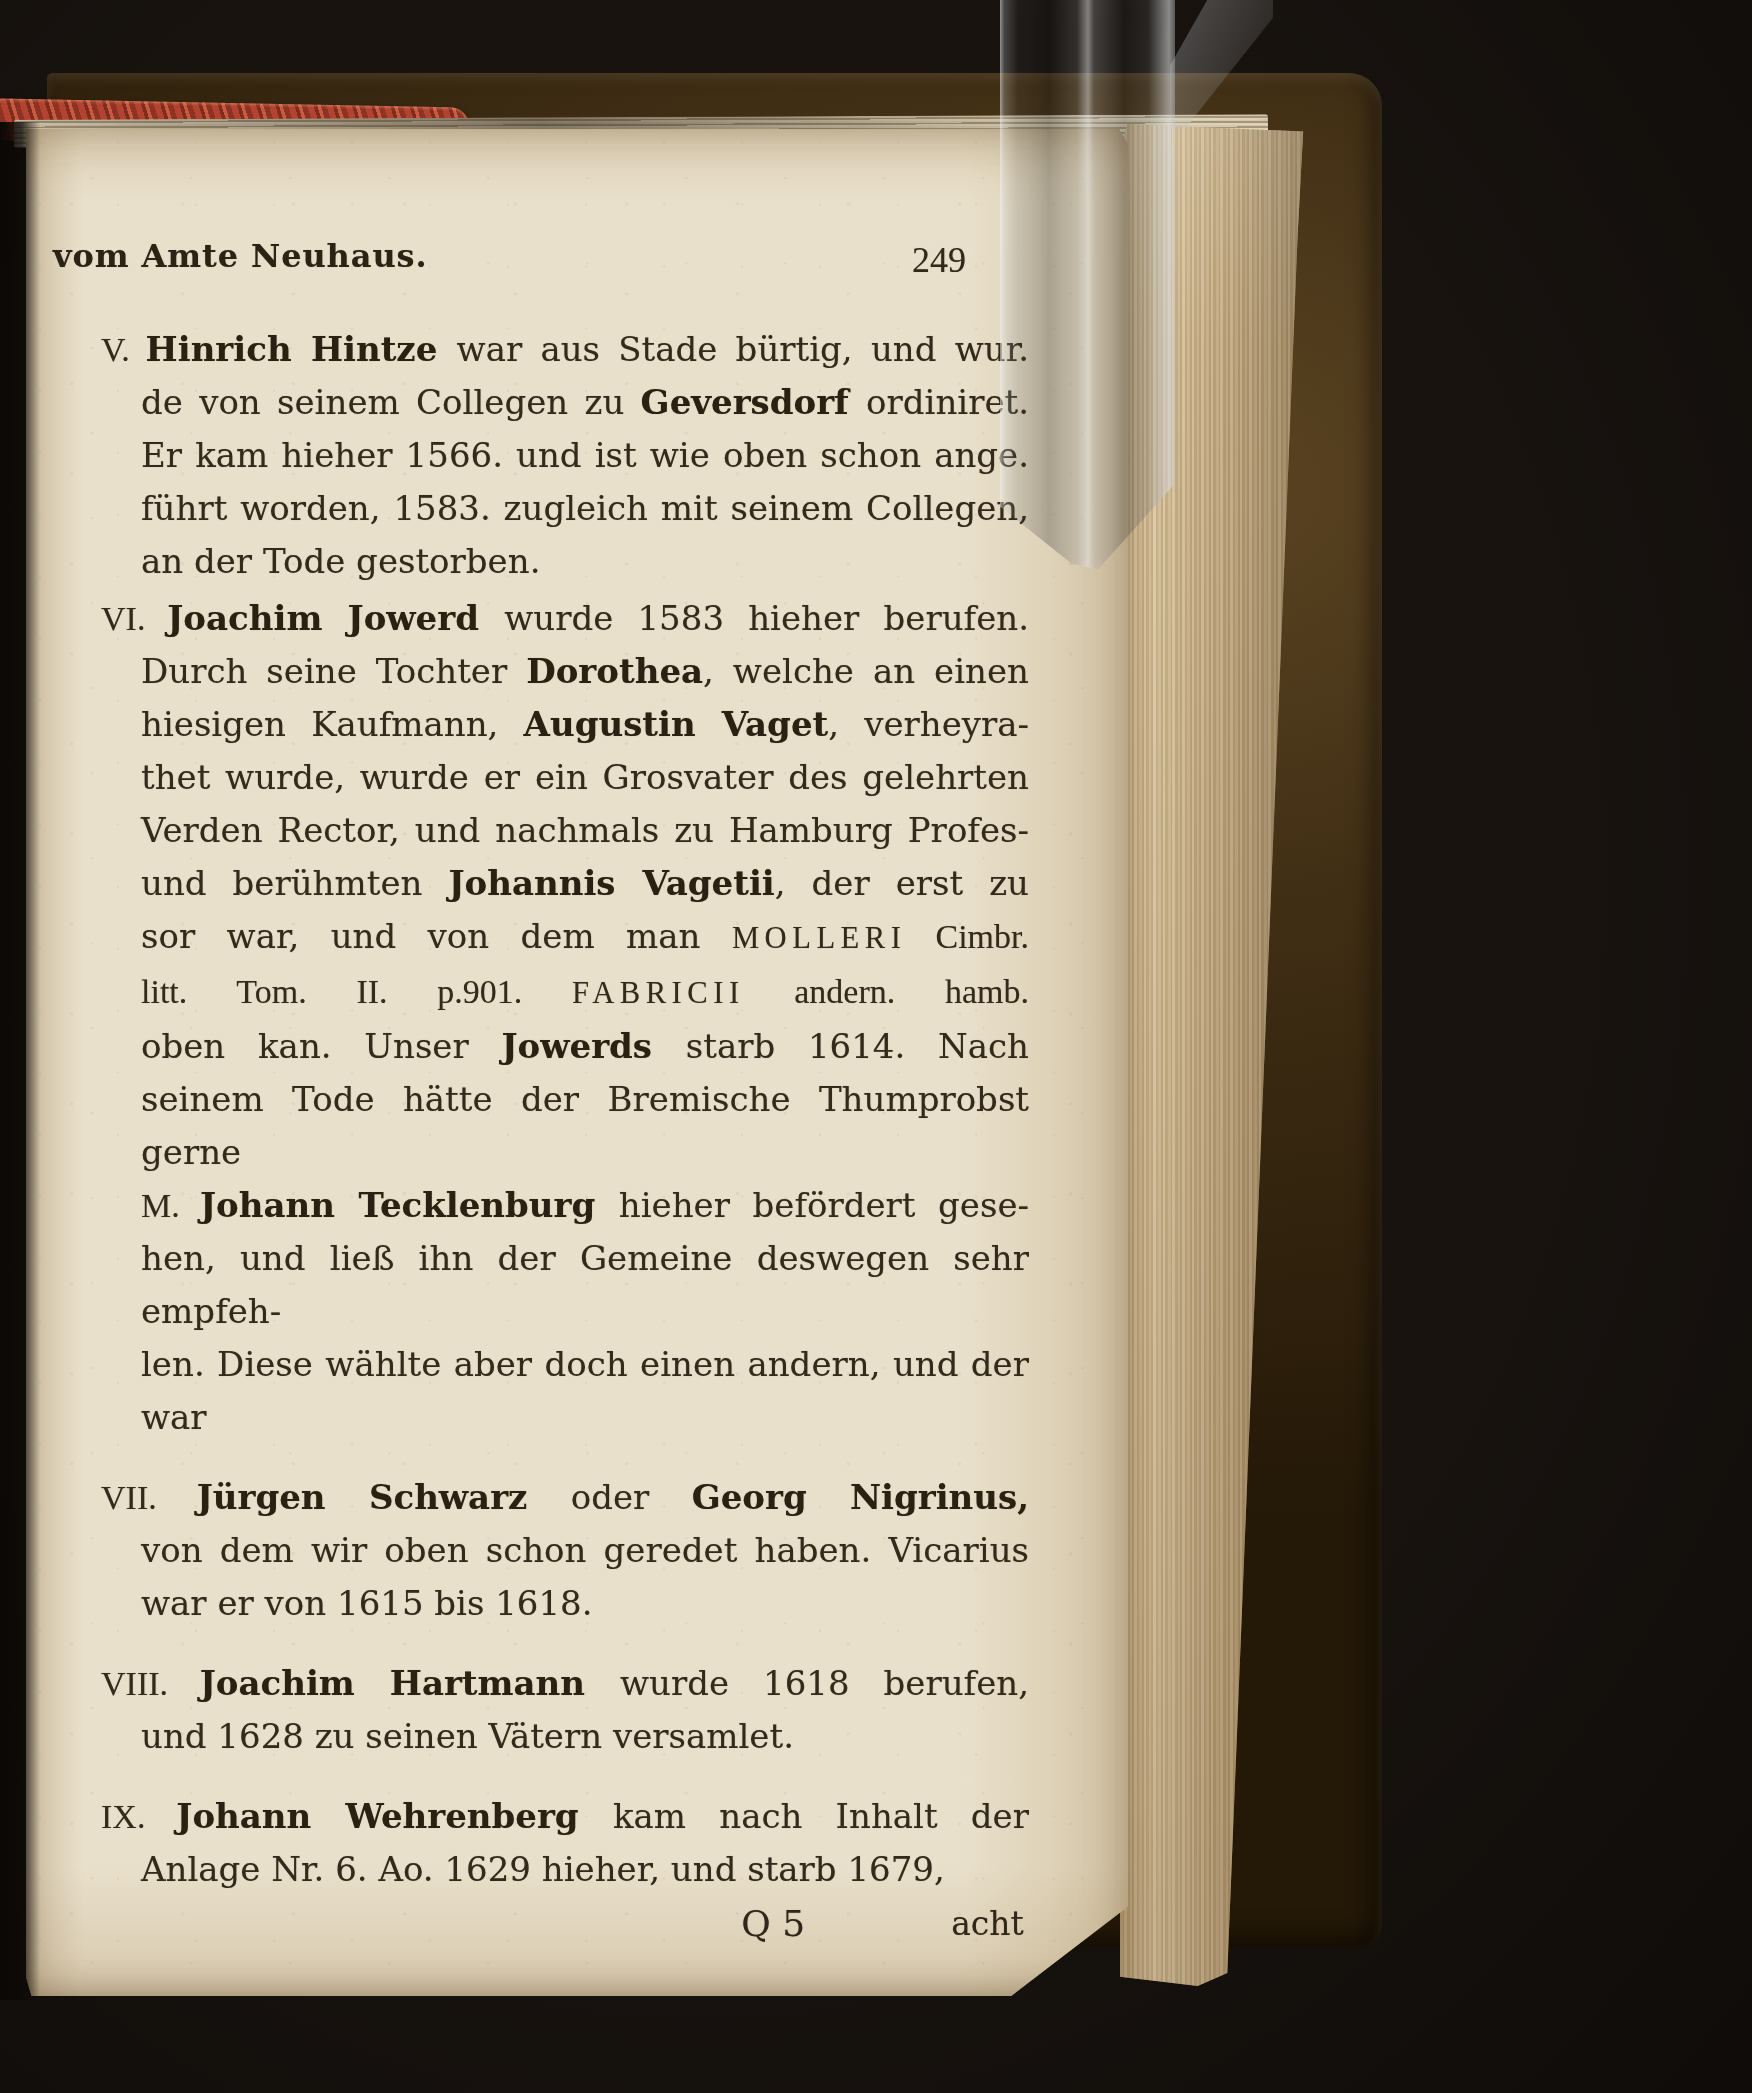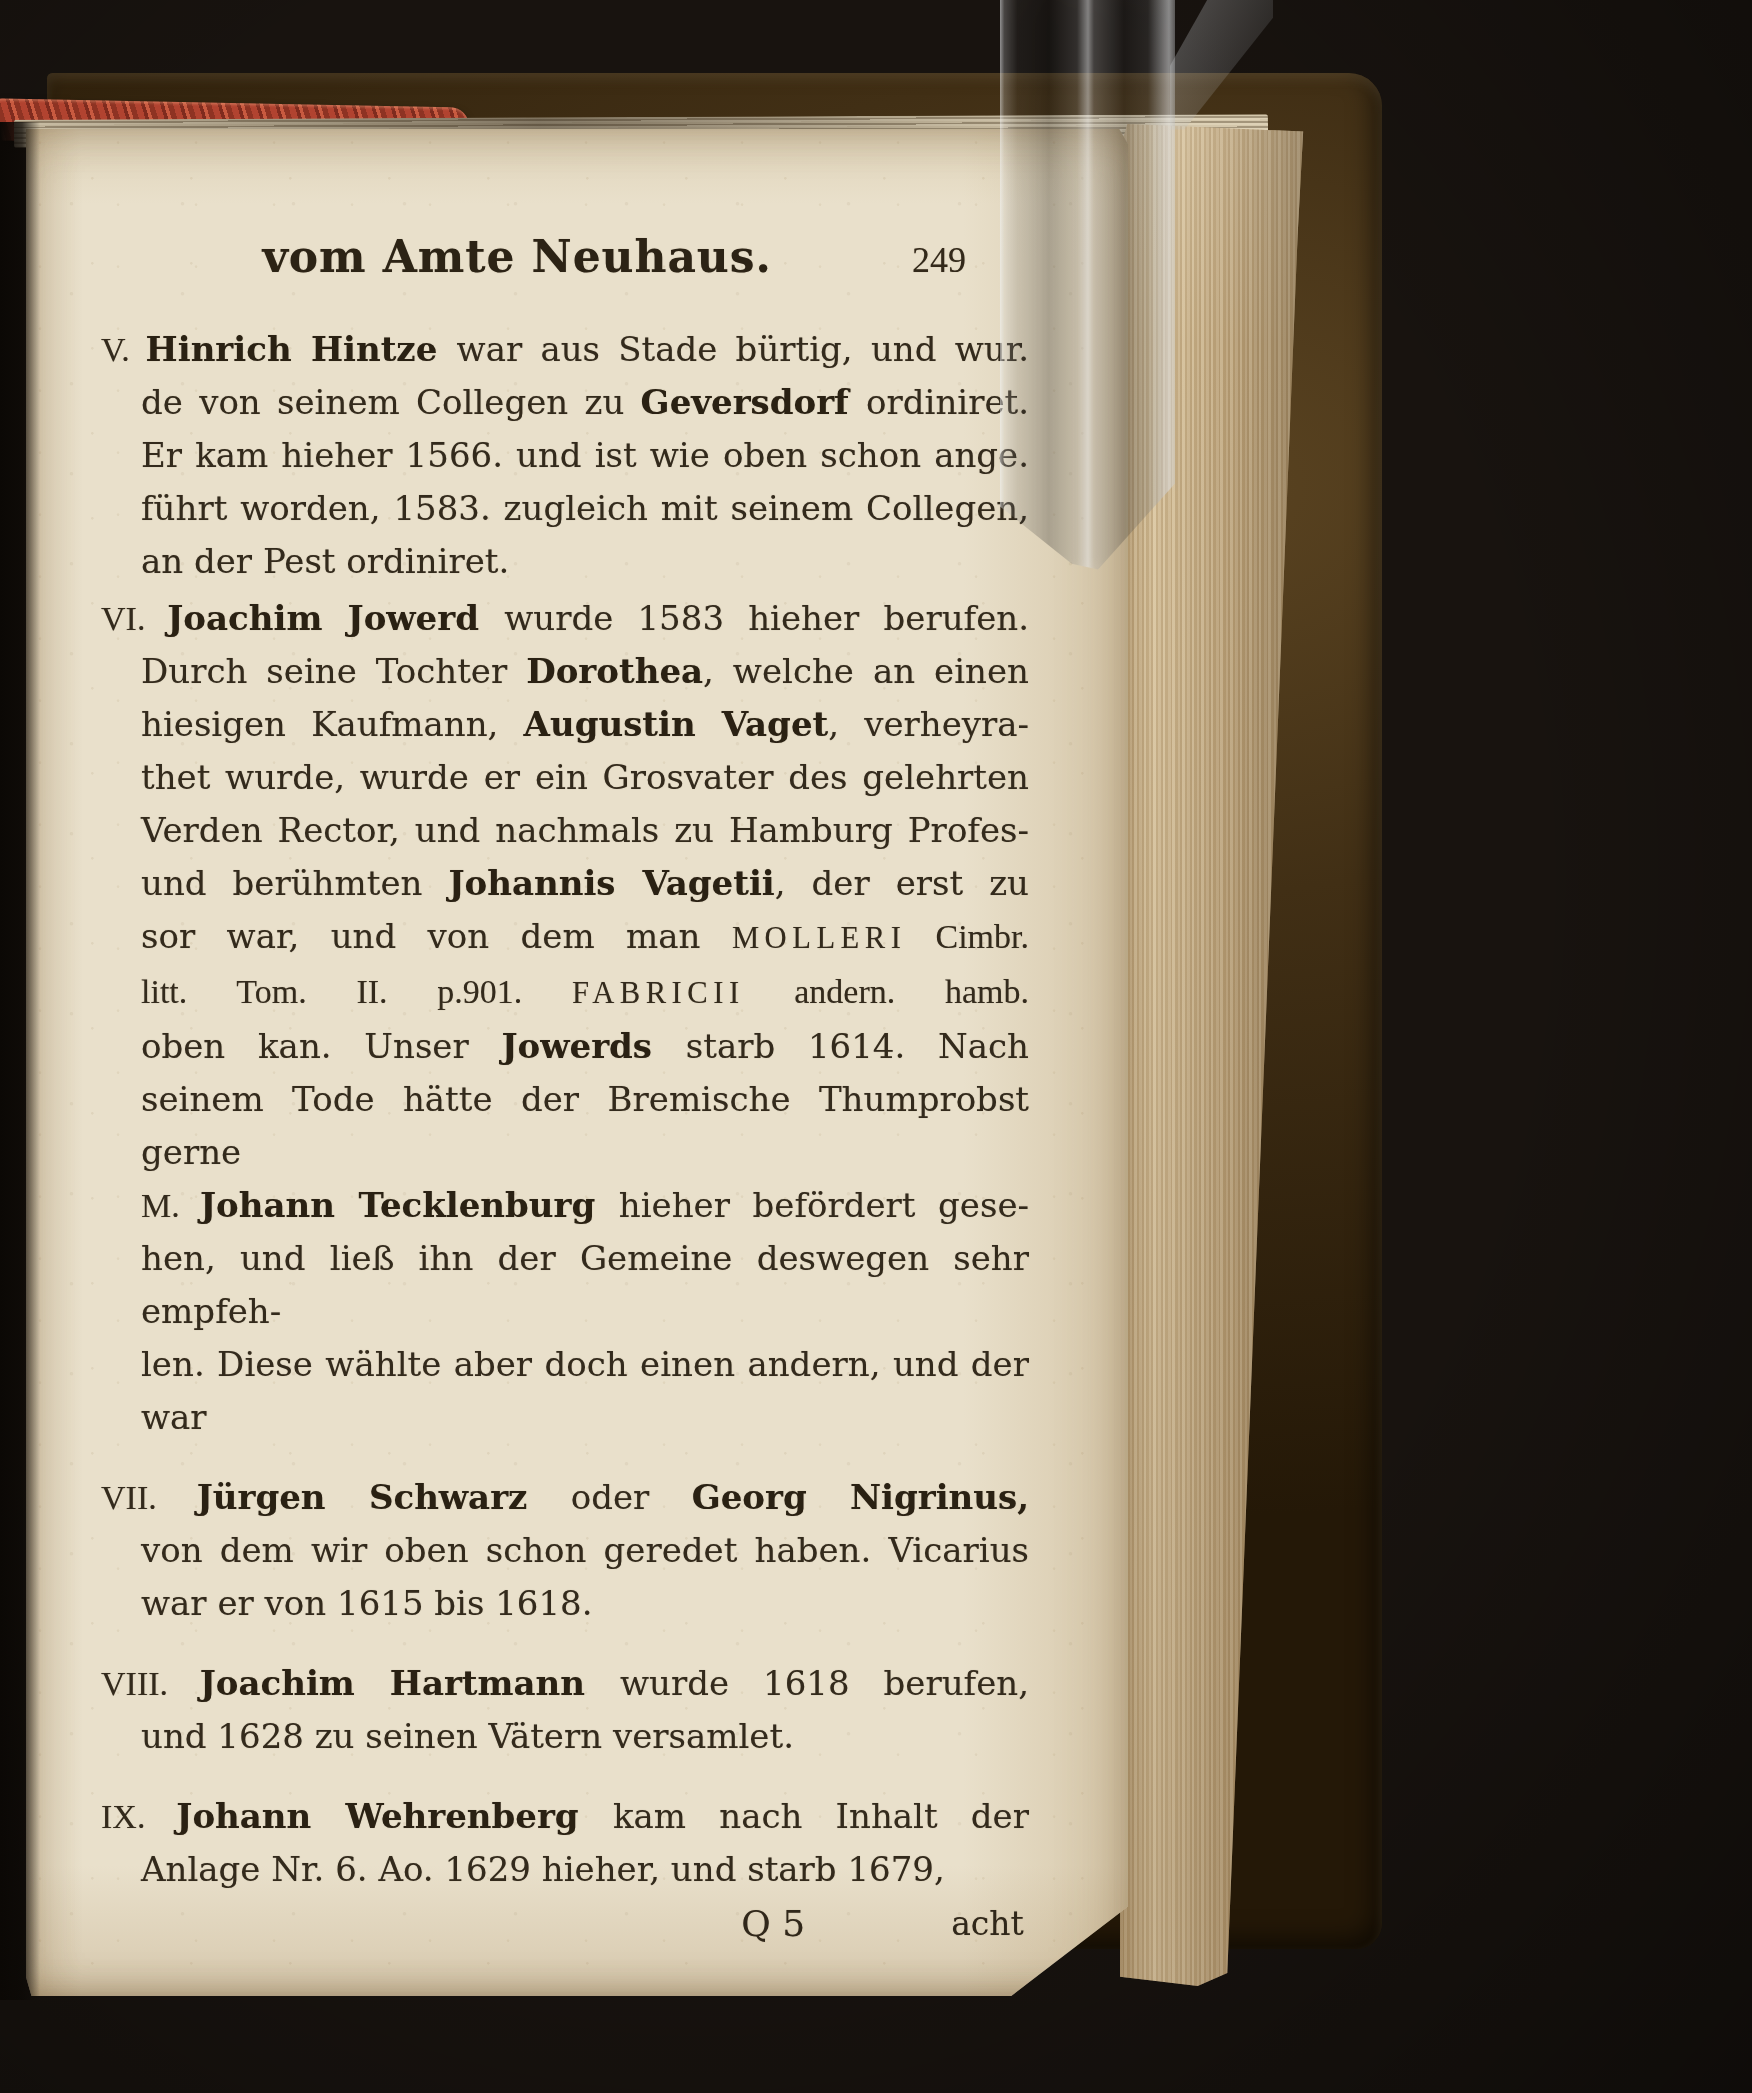--- a/index.html
+++ b/index.html
@@ -92,22 +92,22 @@
 
   
   .text-block{
     position:absolute;left:75px;top:101px;width:928px;z-index:5;
     color:#332a1c;
     font-size:34px;line-height:53px;
     text-shadow:0 0 0.9px rgba(60,45,25,0.35);
   }
   .page-header{position:relative;height:63px;margin-bottom:30px;}
   .page-title{
-    display:block;text-align:center;
-    font-weight:bold;font-size:44px;letter-spacing:0.9px;color:#2c2315;
+    display:block;
+    font-weight:bold;font-size:32px;letter-spacing:0.9px;color:#2c2315;
     transform:translateX(-48px);
   }
   .page-number{
     position:absolute;right:63px;top:3.5px;font-size:36px;
     font-family:"Liberation Serif",serif;color:#33291a;text-align:center;
   }
   .para{margin:0;}
   .para + .para{margin-top:3.5px;}
   .para.gap-lg{margin-top:27px;}
   .line{
@@ -140,21 +140,21 @@
     <div class="page-header">
       <span class="page-title">vom Amte Neuhaus.</span>
       <span class="page-number">249</span>
     </div>
     <div id="paragraphs">
         <div class="para">
           <div class="line first"><span class="seg a">V. </span><span class="seg fb">Hinrich Hintze </span><span class="seg f">war aus Stade bürtig, und wur.</span></div>
           <div class="line"><span class="seg f">de von seinem Collegen zu </span><span class="seg fb">Geversdorf </span><span class="seg f">ordiniret.</span></div>
           <div class="line"><span class="seg f">Er kam hieher 1566. und ist wie oben schon ange.</span></div>
           <div class="line"><span class="seg f">führt worden, 1583. zugleich mit seinem Collegen,</span></div>
-          <div class="line last"><span class="seg f">an der Pest ordiniret.</span></div>
+          <div class="line last"><span class="seg f">an der Tode gestorben.</span></div>
         </div>
         <div class="para">
           <div class="line first"><span class="seg a">VI. </span><span class="seg fb">Joachim Jowerd </span><span class="seg f">wurde 1583 hieher berufen.</span></div>
           <div class="line"><span class="seg f">Durch seine Tochter </span><span class="seg fb">Dorothea</span><span class="seg f">, welche an einen</span></div>
           <div class="line"><span class="seg f">hiesigen Kaufmann, </span><span class="seg fb">Augustin Vaget</span><span class="seg f">, verheyra-</span></div>
           <div class="line"><span class="seg f">thet wurde, wurde er ein Grosvater des gelehrten</span></div>
           <div class="line"><span class="seg f">Verden Rector, und nachmals zu Hamburg Profes-</span></div>
           <div class="line"><span class="seg f">und berühmten </span><span class="seg fb">Johannis Vagetii</span><span class="seg f">, der erst zu</span></div>
           <div class="line"><span class="seg f">sor war, und von dem man </span><span class="seg sc">MOLLERI</span><span class="seg a"> Cimbr.</span></div>
           <div class="line"><span class="seg a">litt. Tom. II. p.901. </span><span class="seg sc">FABRICII</span><span class="seg a"> andern. hamb.</span></div>

